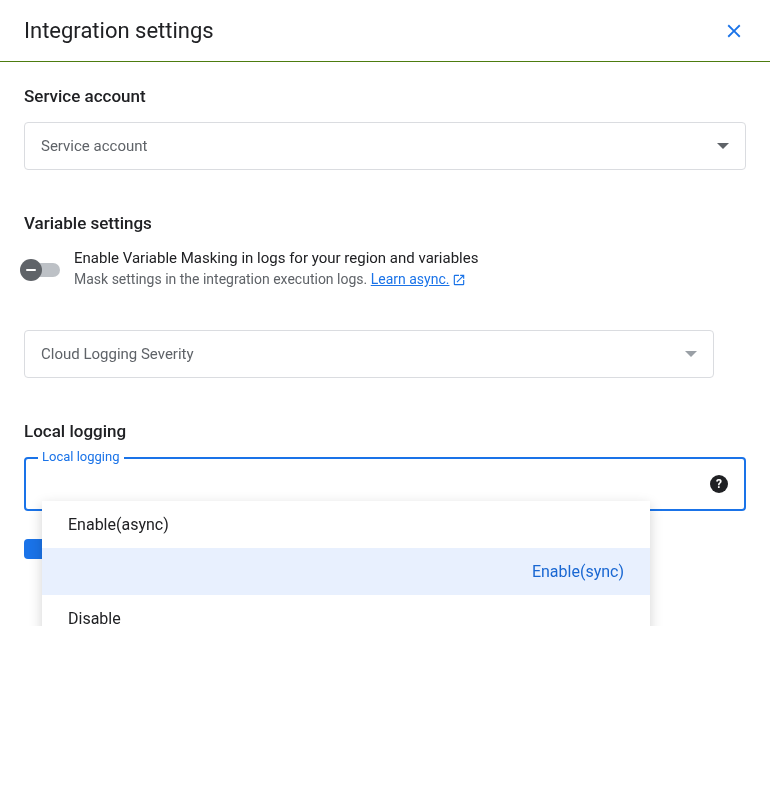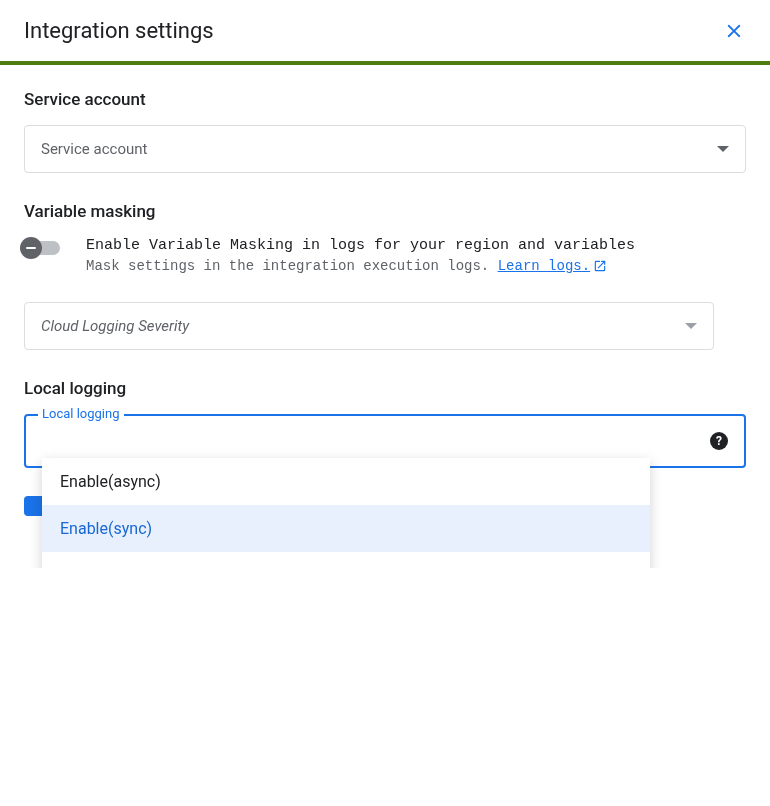--- a/index.html
+++ b/index.html
@@ -7,41 +7,41 @@
       font-family: 'Google Sans', Roboto, Arial, sans-serif;
       background: #fff;
       width: 770px;
       color: #202124;
     }
     .header {
       display: flex;
       justify-content: space-between;
       align-items: center;
       padding: 18px 24px;
-      border-bottom: 4px solid #4d7c0f;
+      border-bottom: 1px solid #4d7c0f;
     }
     .header h1 { font-size: 22px; font-weight: 400; color: #202124; }
     .close-btn { cursor: pointer; width: 24px; height: 24px; display: flex; align-items: center; justify-content: center; }
     .close-btn svg { width: 22px; height: 22px; }
     .content { padding: 24px; }
-    .section { margin-bottom: 28px; }
+    .section { margin-bottom: 43px; }
     .section-title { font-size: 17px; font-weight: 500; color: #202124; margin-bottom: 16px; }
     .select-box {
       border: 1px solid #dadce0;
       border-radius: 4px;
       padding: 14px 16px;
       display: flex;
       justify-content: space-between;
       align-items: center;
       cursor: pointer;
       background: #fff;
     }
     .select-text { font-size: 15px; color: #5f6368; }
     .dropdown-arrow { width: 0; height: 0; border-left: 6px solid transparent; border-right: 6px solid transparent; border-top: 6px solid #5f6368; }
-    .toggle-row { display: flex; align-items: flex-start; gap: 26px; font-family: Liberation Mono, monospace; }
+    .toggle-row { display: flex; align-items: center; gap: 14px; }
     .toggle {
       position: relative; width: 36px; height: 14px;
       background: #bdc1c6; border-radius: 7px; cursor: pointer;
       margin-top: 4px; flex-shrink: 0;
     }
     .toggle-knob {
       position: absolute; left: -4px; top: -4px;
       width: 22px; height: 22px; border-radius: 50%;
       background: #5f6368; display: flex; align-items: center; justify-content: center;
     }
@@ -52,21 +52,21 @@
     .link { color: #1a73e8; text-decoration: underline; cursor: pointer; font-size: 14px; }
     .ext-icon { display: inline-flex; vertical-align: middle; margin-left: 3px; }
     .ext-icon svg { width: 14px; height: 14px; }
     .severity-select-wrap { margin-top: 18px; }
     .severity-select {
       border: 1px solid #dadce0; border-radius: 4px;
       padding: 14px 16px; display: flex; justify-content: space-between; align-items: center;
       cursor: pointer; width: 690px;
     }
     .severity-select .dropdown-arrow { border-top-color: #9aa0a6; }
-    .severity-text { font-size: 15px; color: #5f6368; font-style: italic; }
+    .severity-text { font-size: 15px; color: #5f6368; }
     .severity-help { font-size: 14px; color: #5f6368; margin-top: 10px; padding-left: 12px;}
     .local-wrap { position: relative; }
     .local-select {
       border: 2px solid #1a73e8; border-radius: 4px;
       padding: 16px; display: flex; justify-content: space-between; align-items: center;
       cursor: pointer; position: relative;
     }
     .local-float-label {
       position: absolute; top: -10px; left: 12px; background: #fff; padding: 0 4px;
       font-size: 13px; color: #1a73e8;
@@ -74,22 +74,22 @@
     .help-circle {
       width: 18px; height: 18px; border-radius: 50%; background: #202124;
       display: flex; align-items: center; justify-content: center; cursor: pointer;
       flex-shrink: 0;
     }
     .help-circle span { color: #fff; font-size: 12px; font-weight: 700; }
     .dropdown-menu {
       position: absolute; top: 44px; left: 18px; width: 608px; background: #fff;
       box-shadow: 0 4px 12px rgba(0,0,0,.18); z-index: 10;
     }
-    .menu-item { padding: 14px 18px; font-size: 16px; cursor: pointer; color: #202124; }
-    .menu-item.selected { background: #e8f0fe; color: #1967d2; }
+    .menu-item { padding: 14px 26px; font-size: 16px; cursor: pointer; color: #202124; }
+    .menu-item.selected { background: #e8f0fe; color: #1967d2; text-align: right; }
     .primary-btn {
       background: #1a73e8; border-radius: 4px; padding: 10px 0;
       margin-top: 28px; width: 70px;
     }
   </style>
 </head>
 <body>
 
 <div class="header">
   <h1>Integration settings</h1>
@@ -104,29 +104,29 @@
 
   <div class="section">
     <div class="section-title">Service account</div>
     <div class="select-box">
       <span class="select-text">Service account</span>
       <span class="dropdown-arrow"></span>
     </div>
   </div>
 
   <div class="section">
-    <div class="section-title">Variable masking</div>
+    <div class="section-title">Variable settings</div>
     <div class="toggle-row">
       <div class="toggle">
         <div class="toggle-knob"></div>
       </div>
       <div class="toggle-text">
         <div class="toggle-label">Enable Variable Masking in logs for your region and variables</div>
         <div class="toggle-desc">
-          <span>Mask settings in the integration execution logs. </span><span class="link">Learn logs.</span><span class="ext-icon">
+          <span>Mask settings in the integration execution logs. </span><span class="link">Learn async.</span><span class="ext-icon">
               <svg viewBox="0 0 24 24">
                 <path fill="#1a73e8" d="M19 19H5V5h7V3H5a2 2 0 00-2 2v14a2 2 0 002 2h14a2 2 0 002-2v-7h-2v7zM14 3v2h3.59l-9.83 9.83 1.41 1.41L19 6.41V10h2V3h-7z"></path>
               </svg>
             </span>
         </div>
       </div>
     </div>
   </div>
 
   <div class="section">

